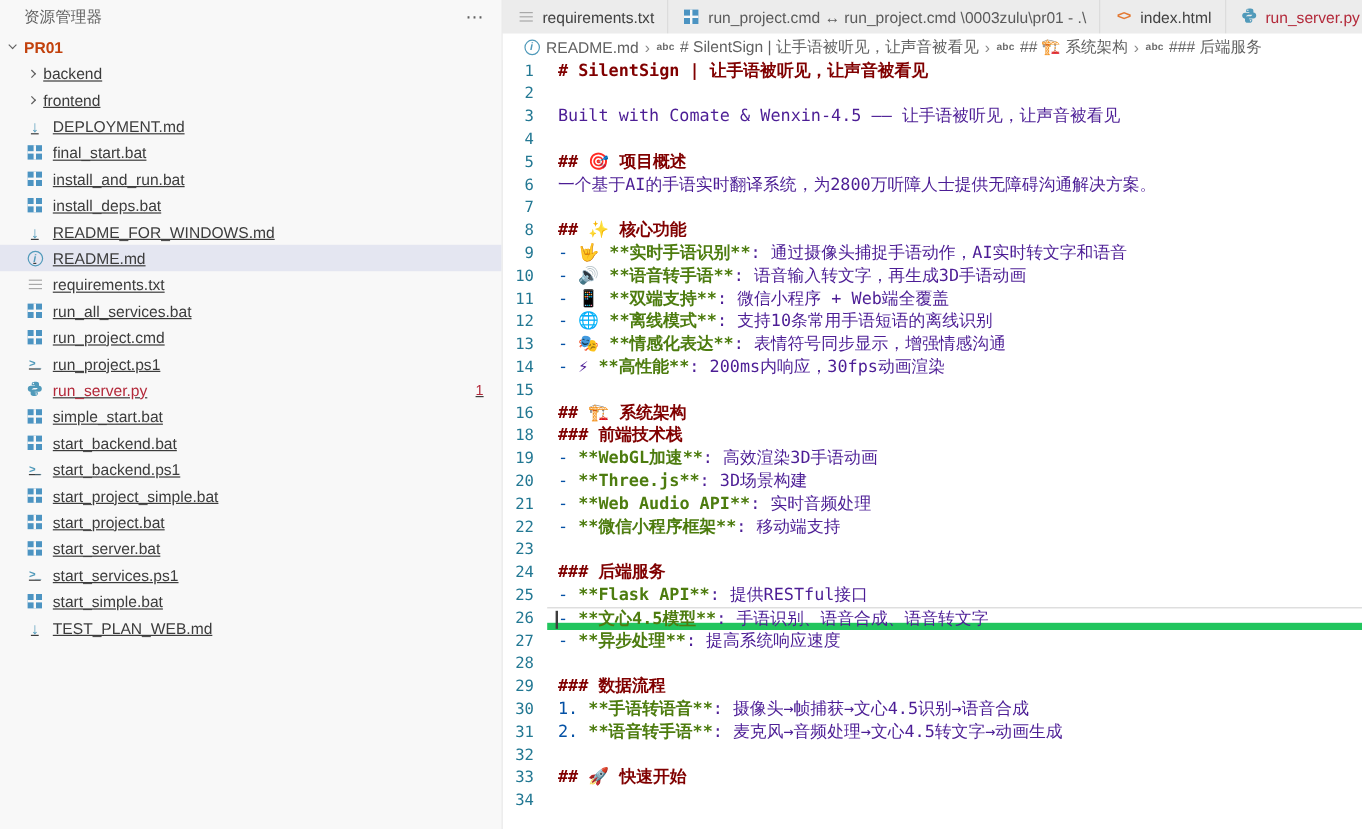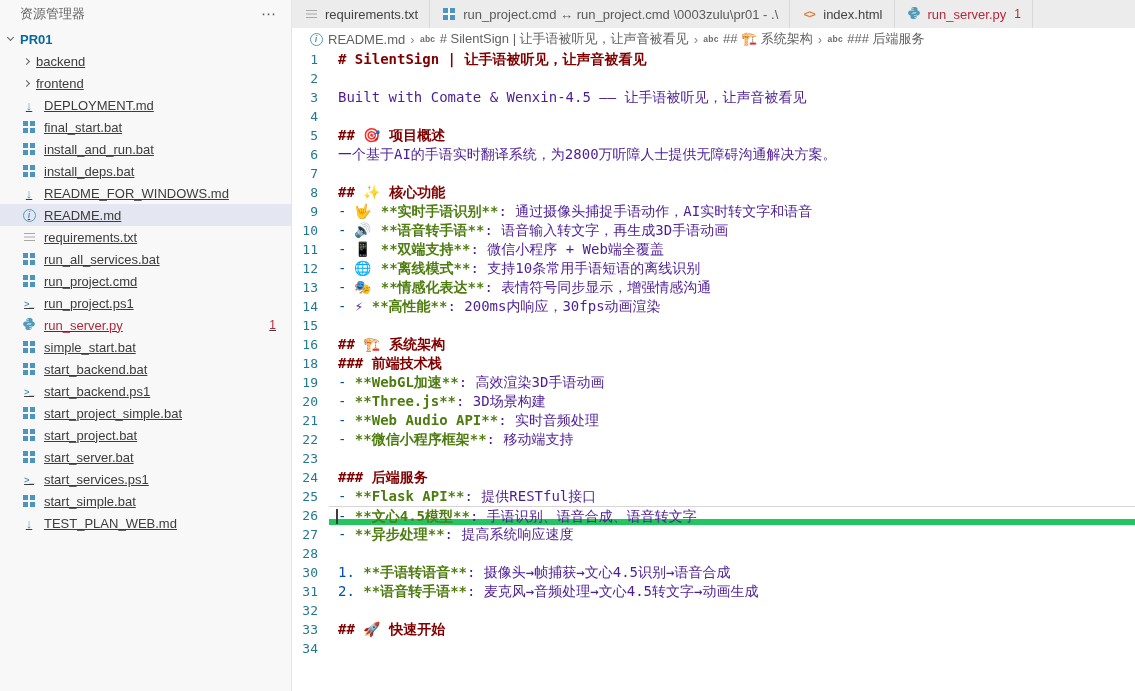--- a/index.html
+++ b/index.html
@@ -2,27 +2,27 @@
 <html><head>
 <meta charset="utf-8">
 <style>
   * { box-sizing: border-box; }
   html,body { margin:0; padding:0; background:#fff; }
   body { width:1135px; height:691px; overflow:hidden;
          font-family:"Liberation Sans", sans-serif; }
   .app { display:flex; width:1135px; height:691px; }
 
   
-  .sidebar { width:292px; flex:none; background:#f8f8f8; border-right:1px solid #e5e5e5;
+  .sidebar { width:419px; flex:none; background:#f8f8f8; border-right:1px solid #e5e5e5;
              overflow:hidden; }
   .sb-header { height:28px; display:flex; align-items:center; padding:0 14px 0 20px;
                color:#616161; font-size:13px; }
   .dots { margin-left:auto; color:#616161; font-size:15px; letter-spacing:1px; cursor:pointer; }
   .root-row { height:22px; display:flex; align-items:center; gap:7px; padding-left:8px;
-              font-size:13px; font-weight:700; color:#0369a1; }
+              font-size:13px; font-weight:700; color:#c2410c; }
   .row { height:22px; display:flex; align-items:center; gap:7px; padding-left:21px;
          font-size:13px; color:#3c3c3c; white-space:nowrap;text-decoration:underline; }
   .row.sel { background:#e4e6f1; }
   .row.err .lbl { color:#b3293a; }
   .badge { margin-left:auto; margin-right:15px; color:#b3293a; font-size:12px; }
 
   .chev { width:5px; height:5px; border-right:1.5px solid #616161; border-bottom:1.5px solid #616161;
           display:inline-block; flex:none; }
   .chev.r { transform:rotate(-45deg); margin-left:3px; }
   .chev.d { transform:rotate(45deg); margin-top:-3px; }
@@ -387,20 +387,24 @@
         </div>
         <div class="line">
           <span class="ln">27</span>
           <span class="lc"><span class="sl">- </span><span class="sb">**异步处理**</span><span class="sp">: 提高系统响应速度</span></span>
         </div>
         <div class="line">
           <span class="ln">28</span>
           <span class="lc"></span>
         </div>
         <div class="line">
+          <span class="ln">29</span>
+          <span class="lc"><span class="sh">### 数据流程</span></span>
+        </div>
+        <div class="line">
           <span class="ln">30</span>
           <span class="lc"><span class="sl">1. </span><span class="sb">**手语转语音**</span><span class="sp">: 摄像头→帧捕获→文心4.5识别→语音合成</span></span>
         </div>
         <div class="line">
           <span class="ln">31</span>
           <span class="lc"><span class="sl">2. </span><span class="sb">**语音转手语**</span><span class="sp">: 麦克风→音频处理→文心4.5转文字→动画生成</span></span>
         </div>
         <div class="line">
           <span class="ln">32</span>
           <span class="lc"></span>

